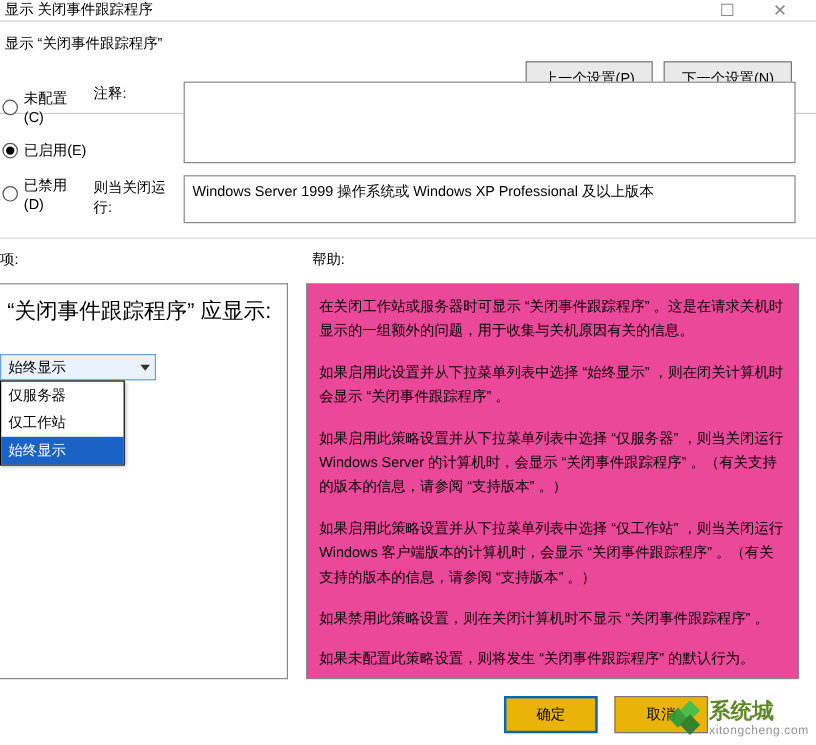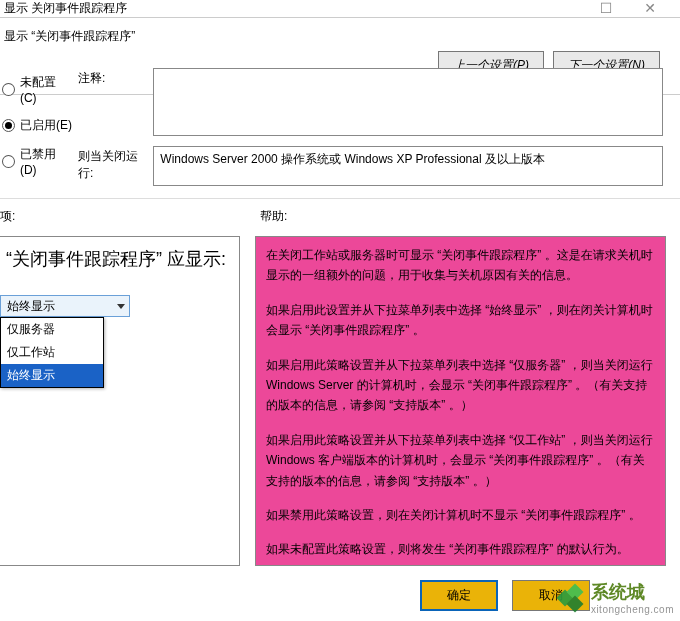--- a/index.html
+++ b/index.html
@@ -43,21 +43,20 @@
       padding:6px 20px 14px 0;
     }
     .nav-btn {
       display:inline-block;
       border:1px solid #777;
       background:#e9e9e9;
       padding:5px 14px;
       margin-left:6px;
       font-size:12px;
       cursor:pointer;
-      font-style:italic;
     }
 
     .hr { border-top:1px solid #ccc; margin:0 0 10px 0; }
 
     .radio-col {
       position:absolute;
       left:0;
       top:68px;
       width:72px;
     }
@@ -242,21 +241,21 @@
   </div>
 </div>
 
 <div class="comments-area">
   <span class="row-label">注释:</span>
   <div class="textarea"></div>
 
   <div class="supported-row">
     <span class="row-label">则当关闭运行:</span>
     <div class="supported-box">
-      <span>Windows Server 2000 操作系统或 Windows XP Professional 及以上版本</span>
+      <span>Windows Server 1999 操作系统或 Windows XP Professional 及以上版本</span>
     </div>
   </div>
 </div>
 
 <div class="mid-hr"></div>
 
 <div class="options-label">项:</div>
 <div class="help-label">帮助:</div>
 
 <div class="options-panel">

